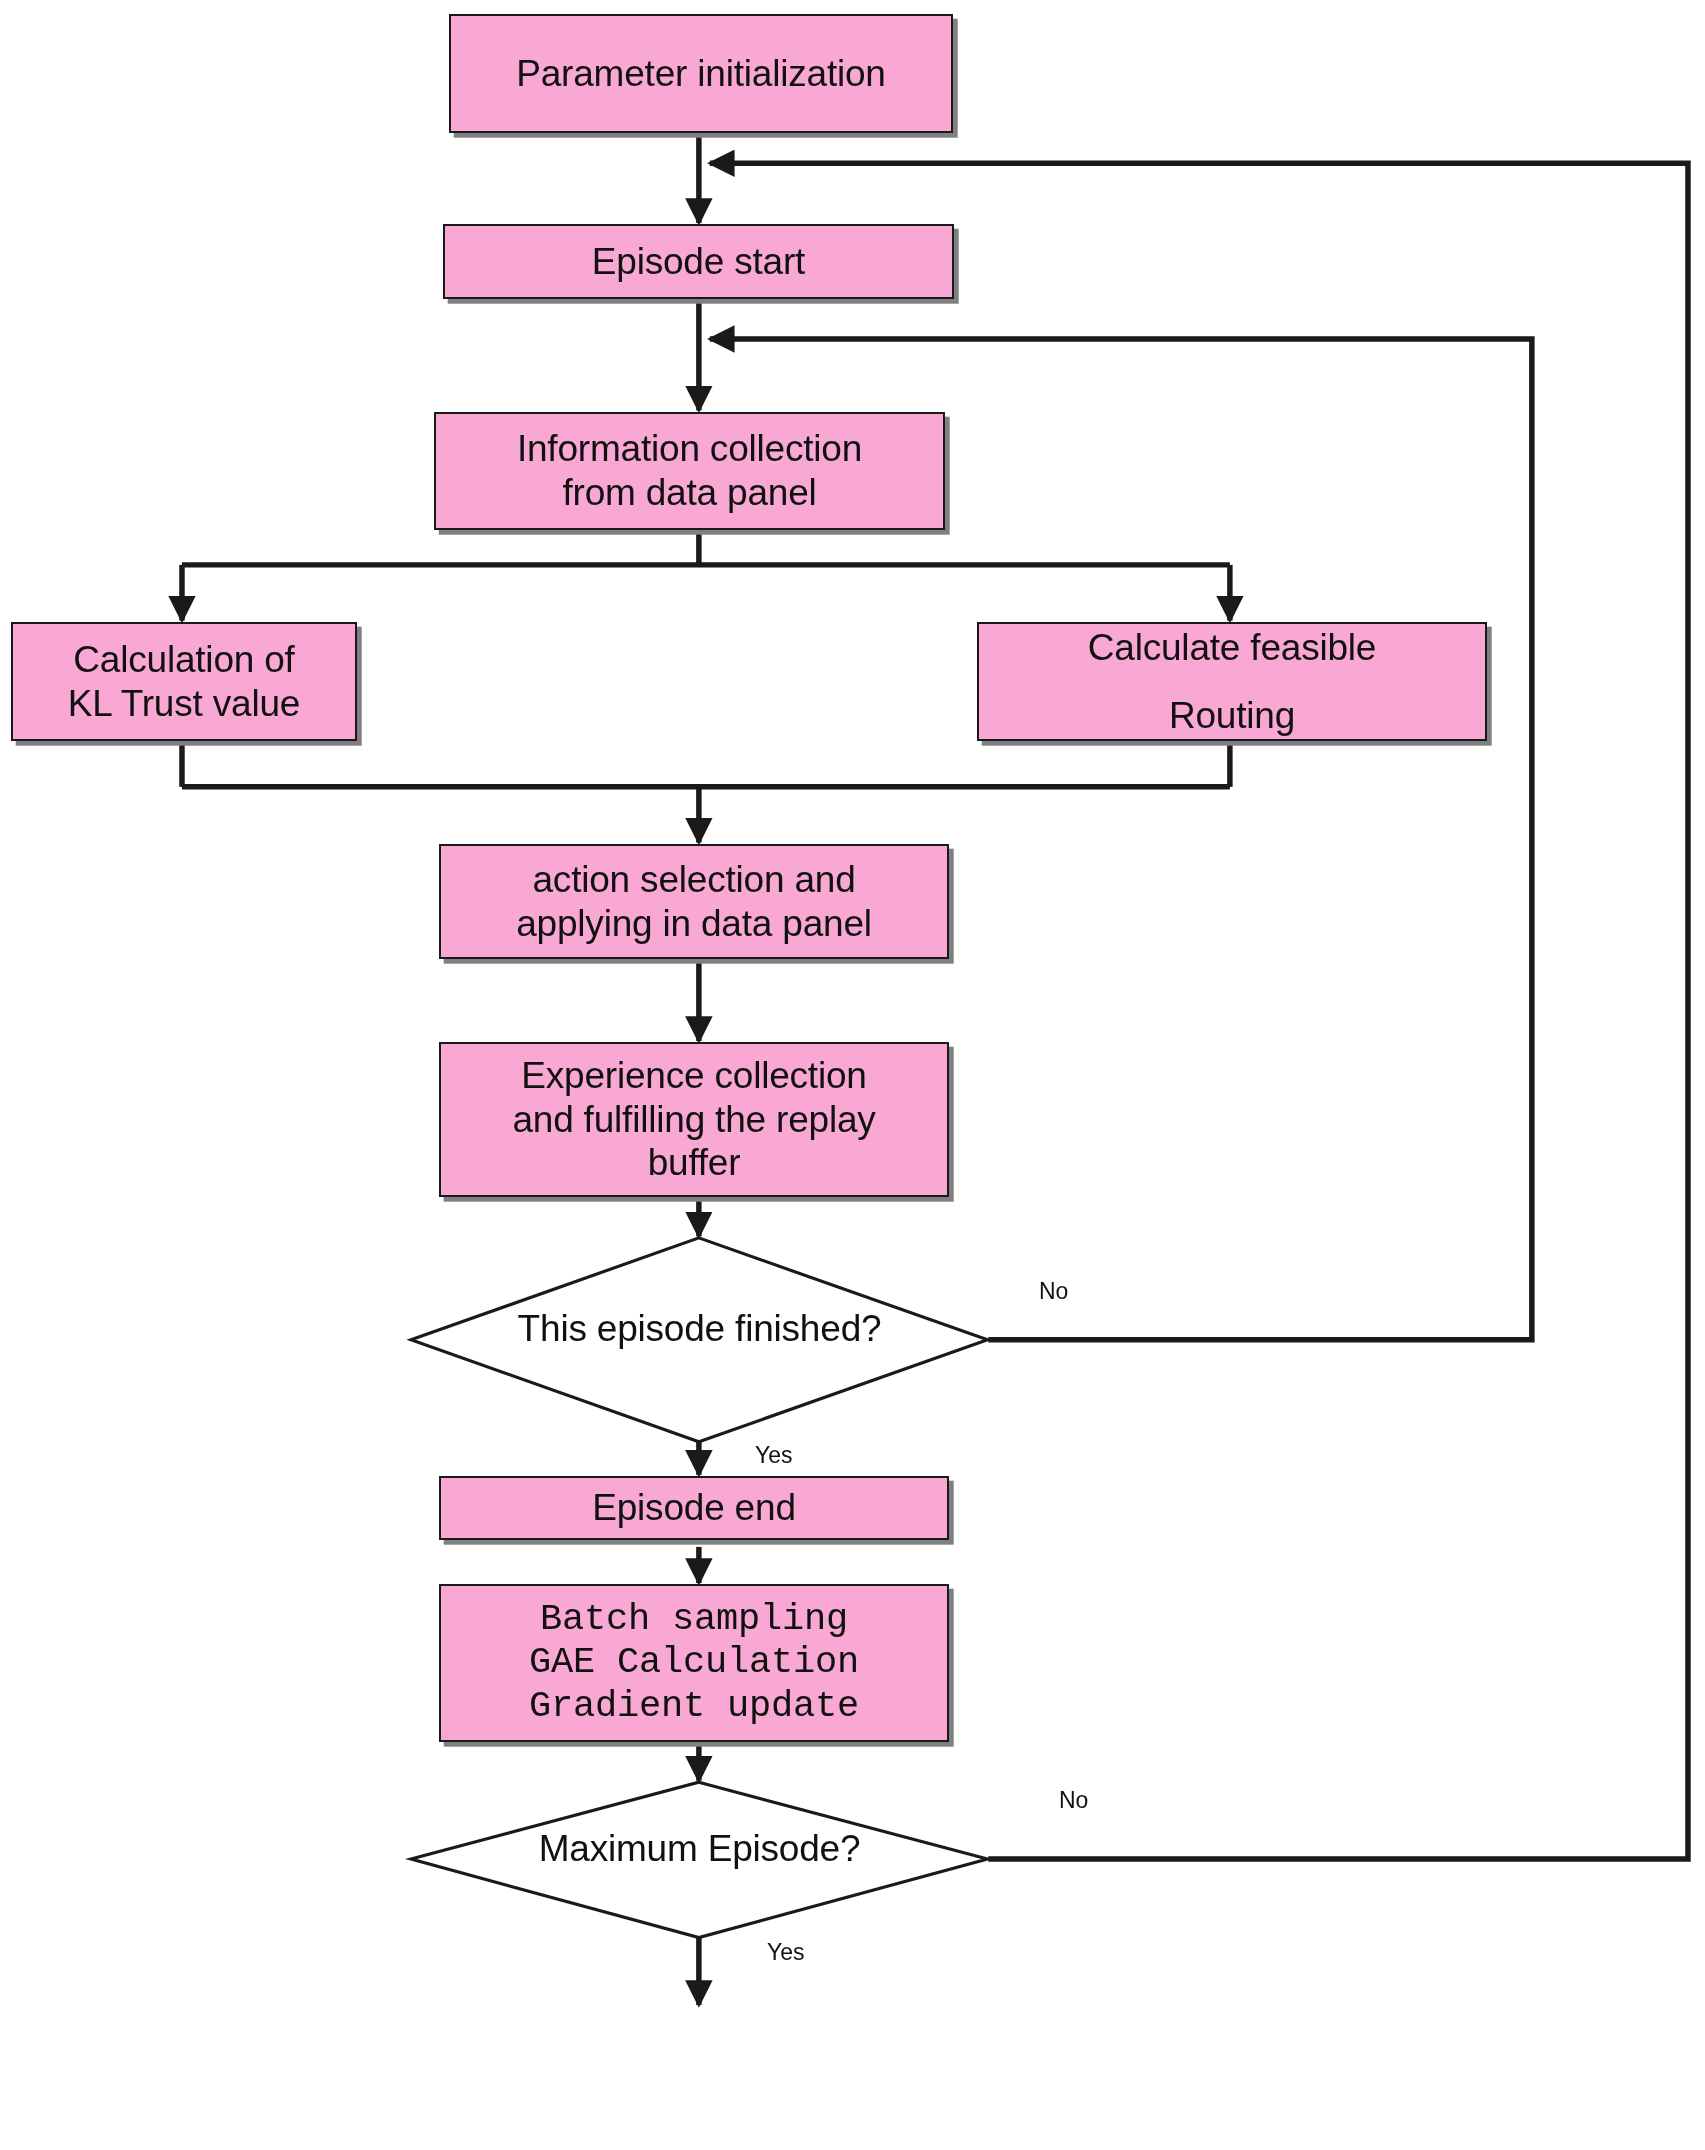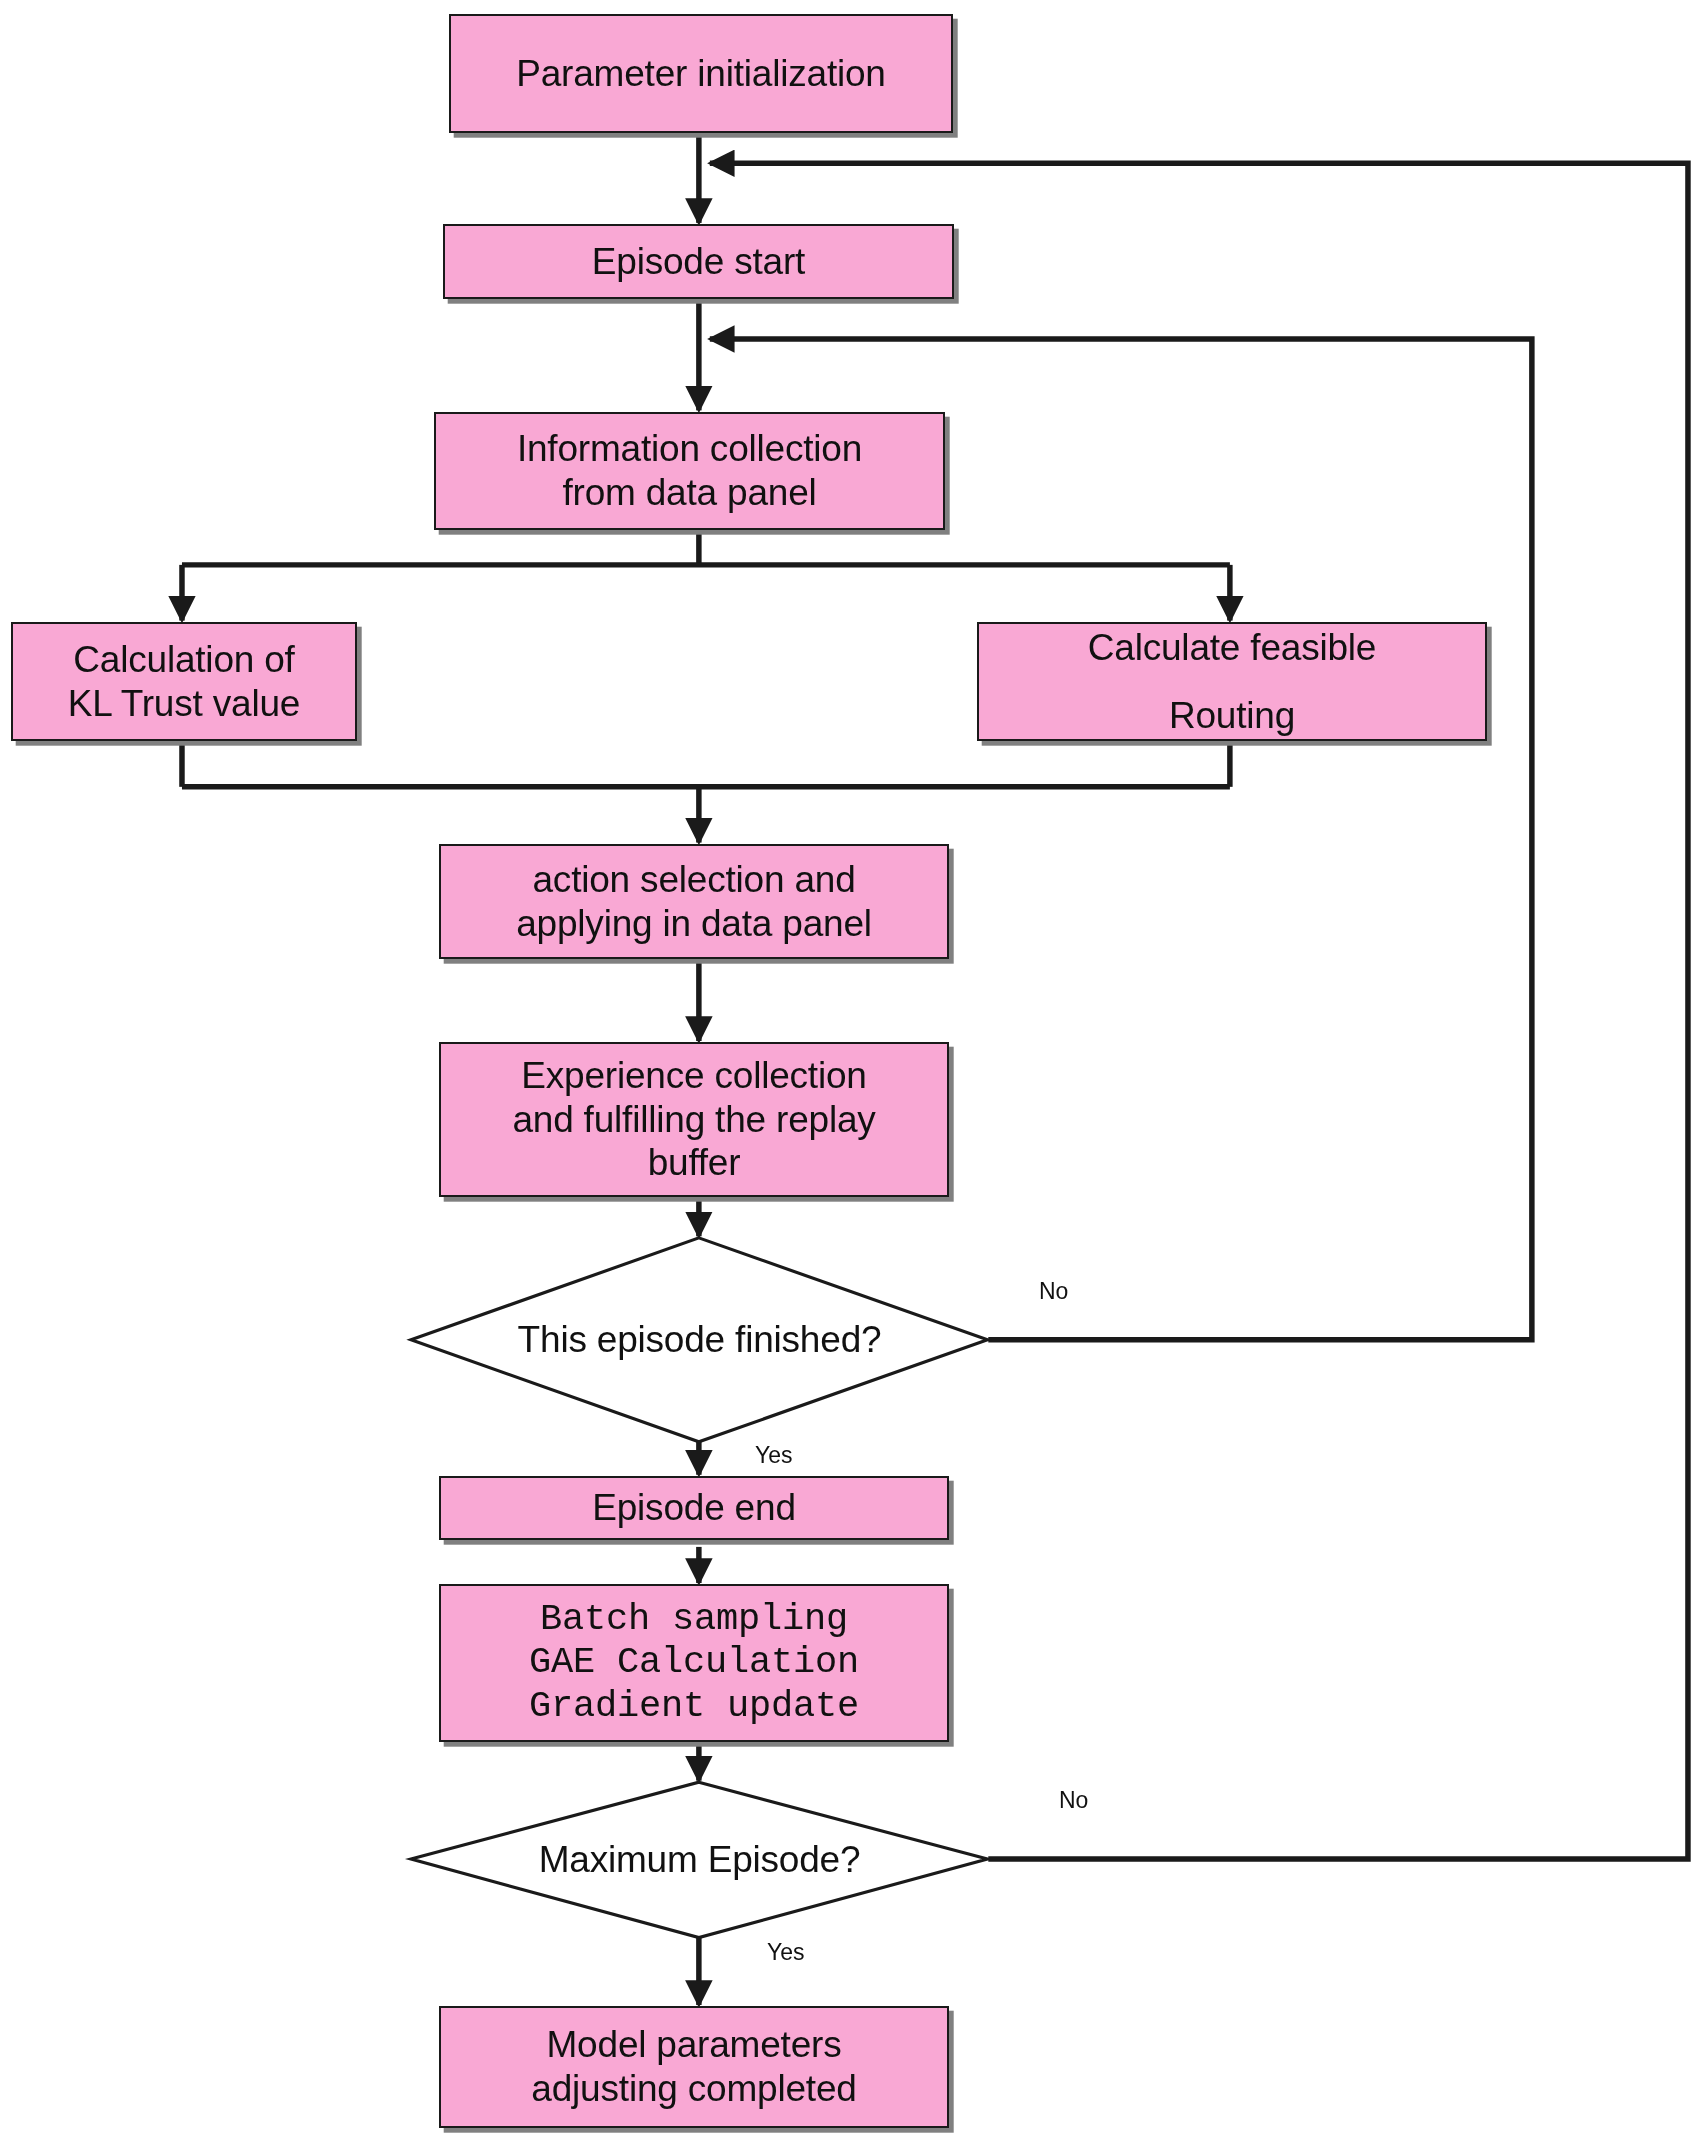--- a/index.html
+++ b/index.html
@@ -5,21 +5,21 @@
   html,body{margin:0;padding:0;background:#ffffff;}
   body{font-family:"Liberation Sans", sans-serif;}
   #stage{position:relative;width:1706px;height:2151px;background:#ffffff;overflow:hidden;}
   svg.layer{position:absolute;left:0;top:0;width:1706px;height:2151px;}
 
   .node{position:absolute;box-sizing:border-box;display:flex;align-items:center;
         justify-content:center;text-align:center;background:#f9a8d4;
         border:2.4px solid #1a1a1a;box-shadow:4.7px 4.7px 0 0 #808080;
         font-size:37px;line-height:1.18;color:#111111;letter-spacing:-0.2px;}
   .node span{display:block;width:100%;padding:0 7.8px;}
-  .diamond-label{position:absolute;display:flex;align-items:center;justify-content:center;
+  .diamond-label{position:absolute;display:flex;justify-content:center;
         font-size:37px;color:#111111;letter-spacing:-0.2px;white-space:nowrap;}
   .edge-label{position:absolute;font-size:23px;color:#111111;}
 </style>
 </head>
 <body>
 
 <div id="stage">
 
   <svg class="layer" viewBox="0 0 2175 2742" xmlns="http://www.w3.org/2000/svg">
     <defs>
@@ -114,24 +114,20 @@
   <div class="node" style="left:439px; top:1584px; width:510px; height:158px; flex-direction:column;font-family:Liberation Mono, monospace;">
     <span>Batch sampling</span>
     <span>GAE Calculation</span>
     <span>Gradient update</span>
   </div>
 
   <div class="diamond-label" style="left:411px; top:1828px; width:577px; height:63px;">
     <span>Maximum Episode?</span>
   </div>
 
-  <div class="node" style="left:439px; top:2006px; width:510px; height:122px; flex-direction:column;">
-    <span>Model parameters</span>
-    <span>adjusting completed</span>
-  </div>
 
   <div class="edge-label" style="left:1039px; top:1278px;">No</div>
 
   <div class="edge-label" style="left:755px; top:1442px;">Yes</div>
 
   <div class="edge-label" style="left:1059px; top:1787px;">No</div>
 
   <div class="edge-label" style="left:767px; top:1939px;">Yes</div>
 
 </div>

